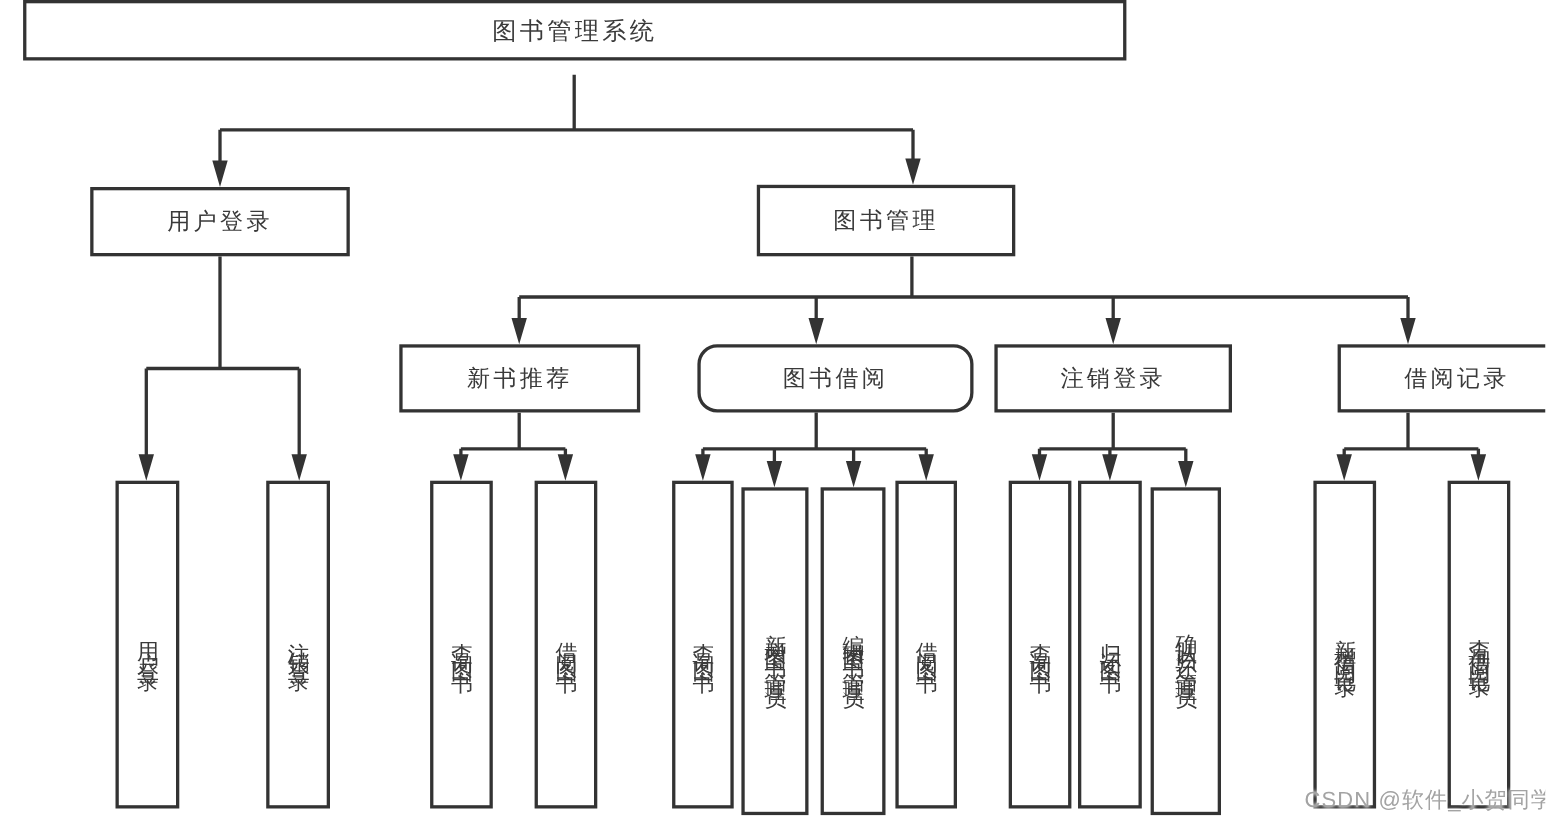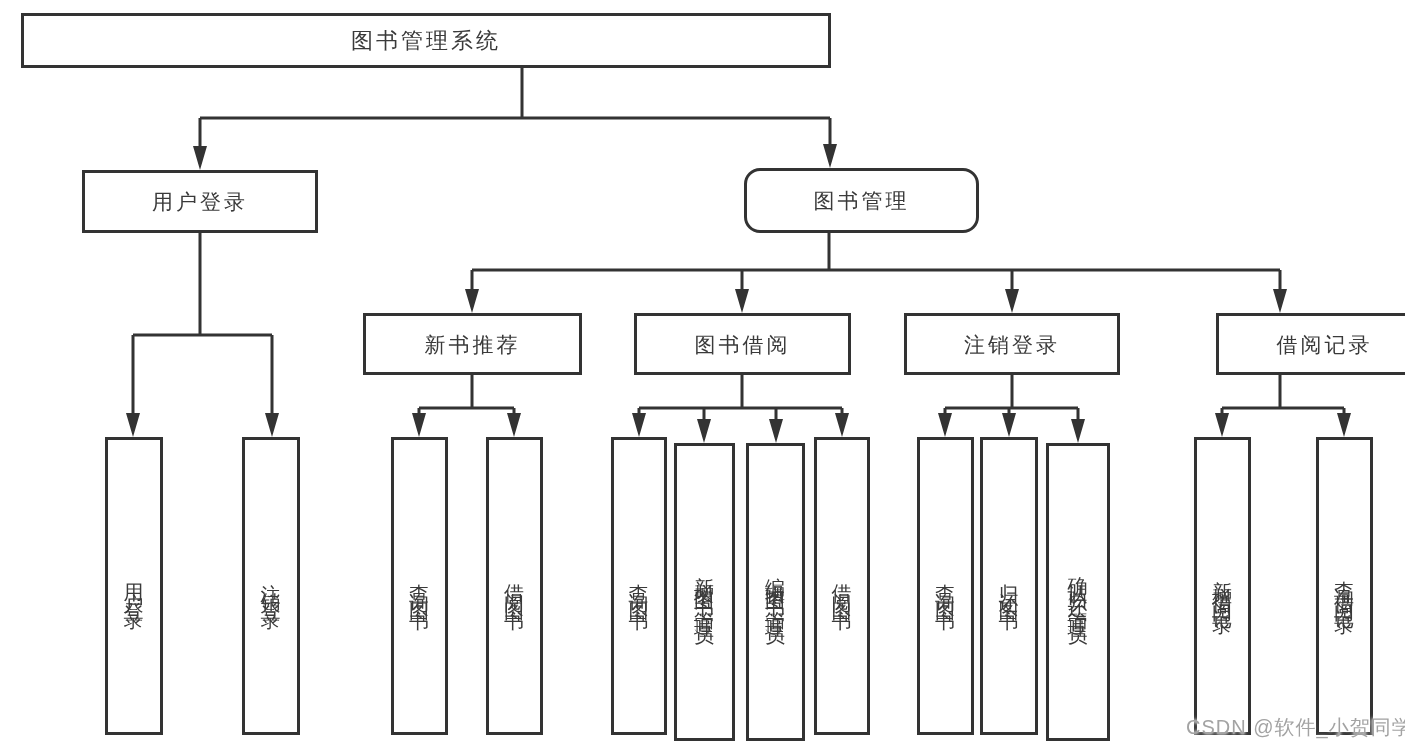--- a/index.html
+++ b/index.html
@@ -44,35 +44,35 @@
              M465 289 L479 289 L472 313 Z  M735 289 L749 289 L742 313 Z
              M1005 289 L1019 289 L1012 313 Z  M1273 289 L1287 289 L1280 313 Z
              M412 413 L426 413 L419 437 Z  M507 413 L521 413 L514 437 Z
              M632 413 L646 413 L639 437 Z  M697 419 L711 419 L704 443 Z
              M769 419 L783 419 L776 443 Z  M835 413 L849 413 L842 437 Z
              M938 413 L952 413 L945 437 Z  M1002 413 L1016 413 L1009 437 Z
              M1071 419 L1085 419 L1078 443 Z
              M1215 413 L1229 413 L1222 437 Z  M1337 413 L1351 413 L1344 437 Z" fill="#333333" stroke="none"></path>
   </svg>
 
-  <div class="box root" style="left:21px;top:13px;width:810px;height:55px;">
+  <div class="box root" style="left:21px;top:0;width:1003px;height:55px;">
     <span>图书管理系统</span>
   </div>
 
   <div class="box" style="left:82px;top:170px;width:236px;height:63px;">
     <span>用户登录</span>
   </div>
-  <div class="box" style="left:744px;top:168px;width:235px;height:65px;border-radius:16px;">
+  <div class="box" style="left:688px;top:168px;width:235px;height:65px;">
     <span>图书管理</span>
   </div>
 
   <div class="box" style="left:363px;top:313px;width:219px;height:62px;align-items:center;">
     <span>新书推荐</span>
   </div>
-  <div class="box" style="left:634px;top:313px;width:217px;height:62px;">
+  <div class="box" style="left:634px;top:313px;width:251px;height:62px;border-radius:18px;">
     <span>图书借阅</span>
   </div>
   <div class="box" style="left:904px;top:313px;width:216px;height:62px;">
     <span>注销登录</span>
   </div>
   <div class="box" style="left:1172px;top:313px;width:217px;height:62px;margin-left:44px;">
     <span>借阅记录</span>
   </div>
 
   <div class="leaf" style="left:105px;top:437px;width:58px;height:298px;">

